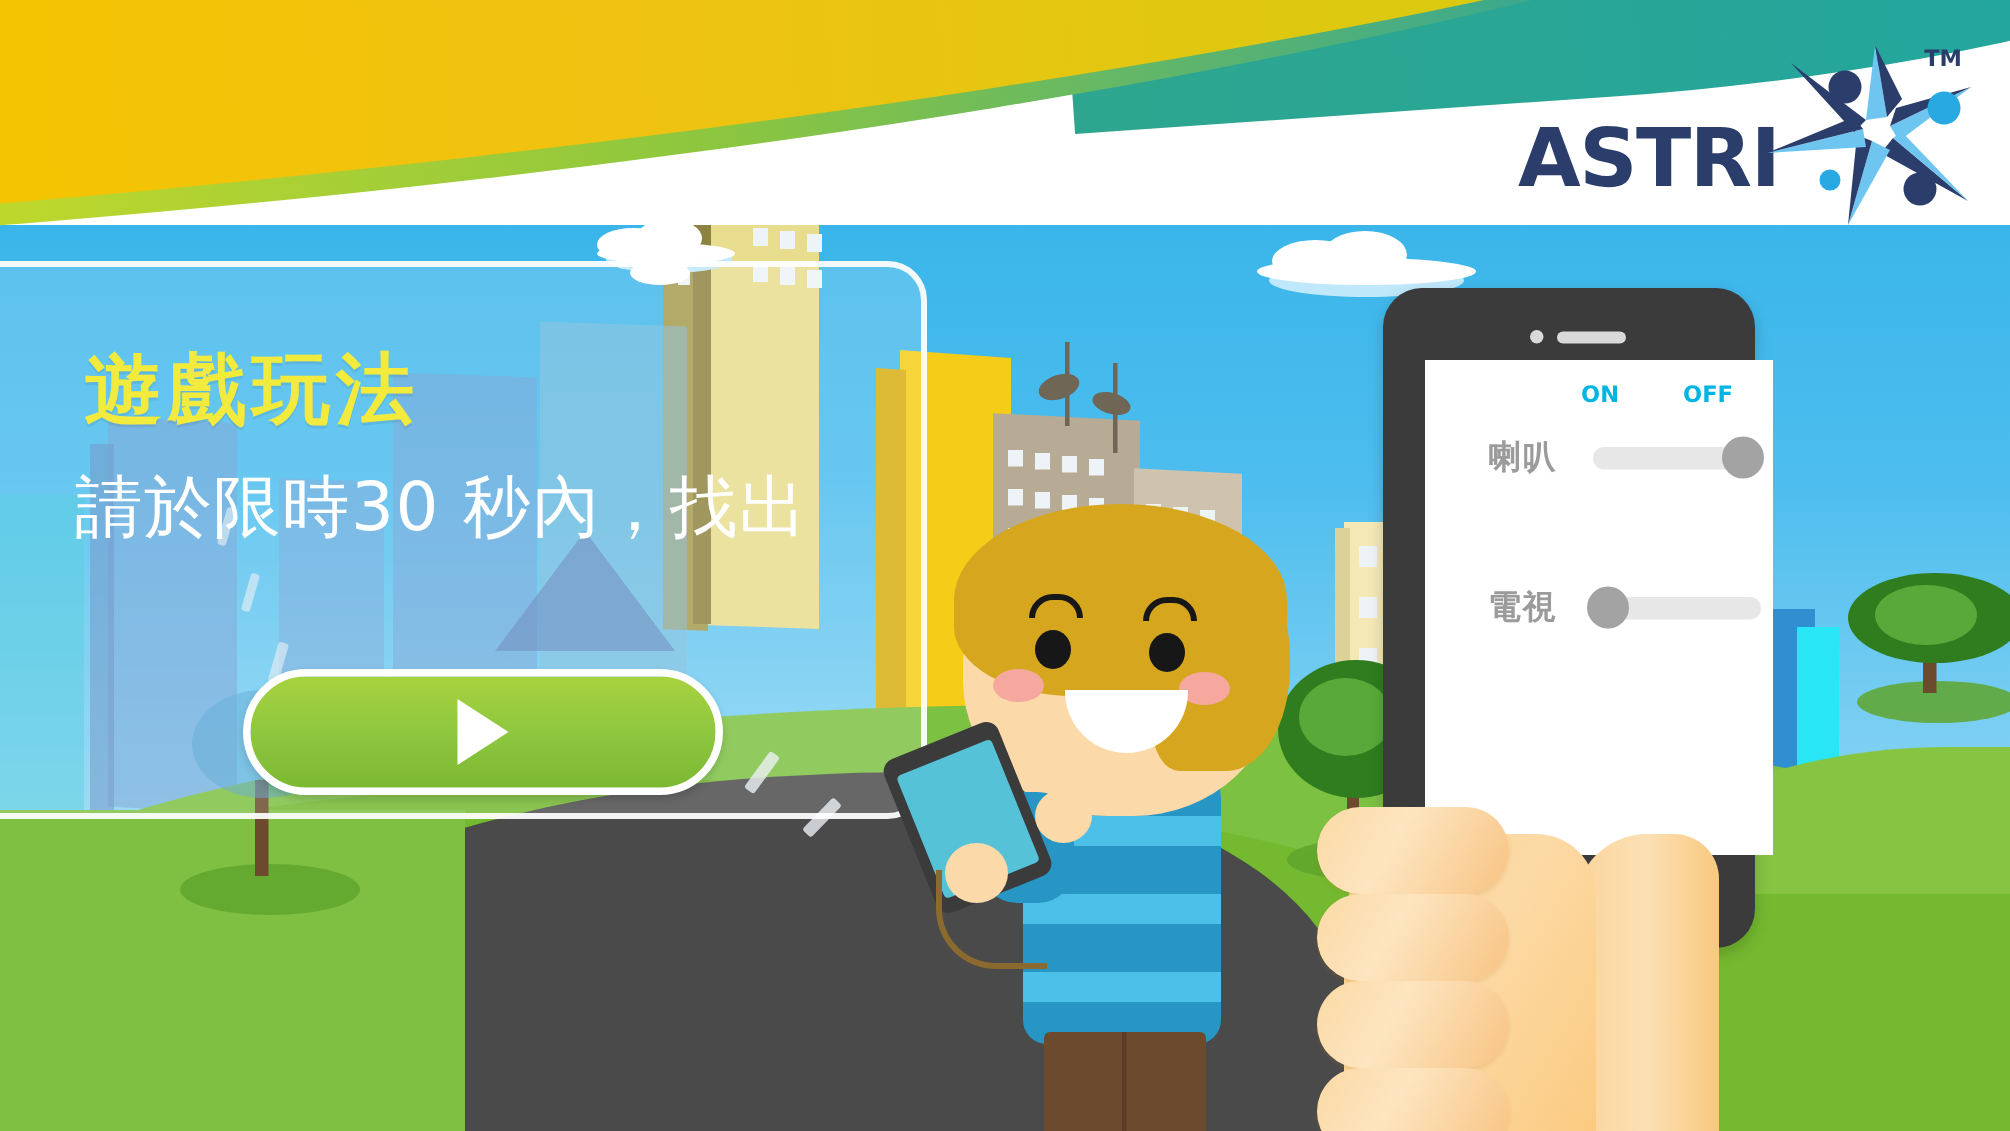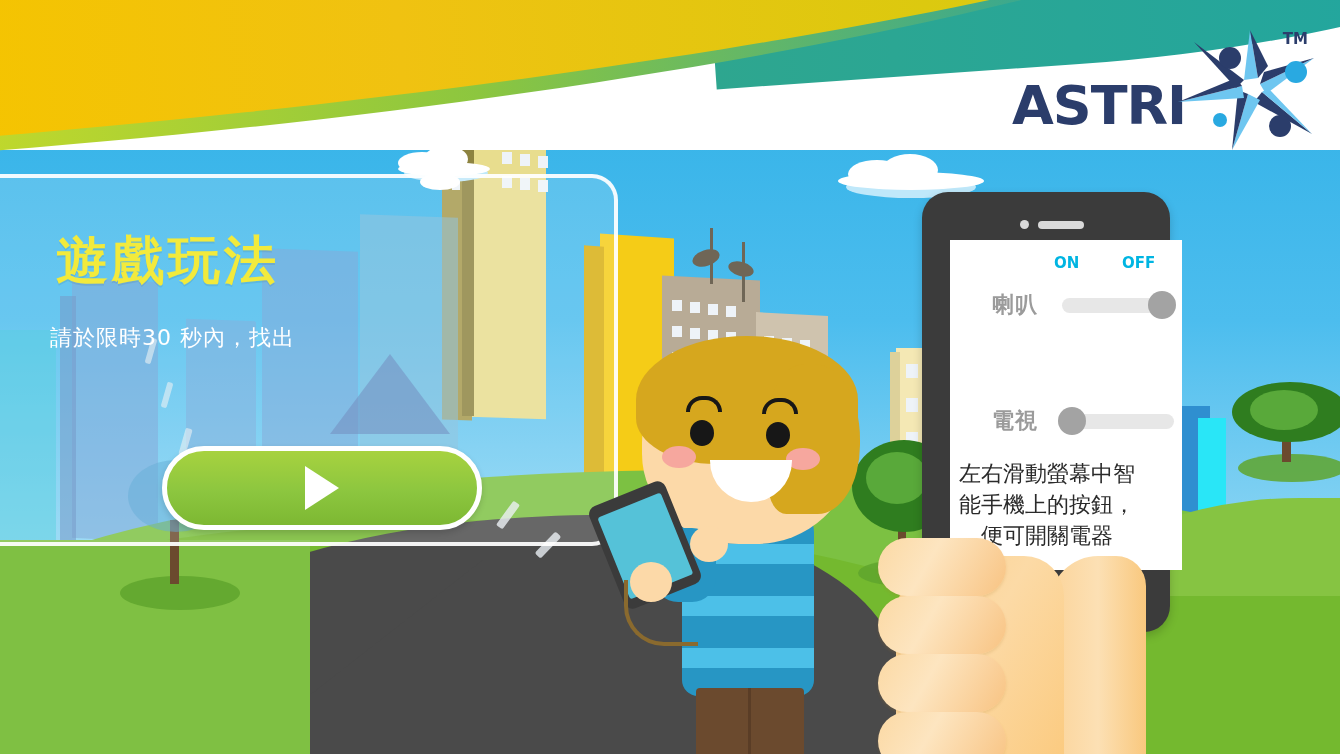--- a/index.html
+++ b/index.html
@@ -53,21 +53,21 @@
   .panel{position:absolute;left:-30px;top:174px;width:648px;height:372px;
          border:4px solid rgba(255,255,255,.92);
          border-left:none;
          border-radius:0 26px 26px 0;
          background:rgba(255,255,255,.16);
          box-sizing:border-box;}
   .panel-title{position:absolute;left:56px;top:234px;font-size:52px;color:#f2ea3c;
       letter-spacing:4px;font-weight:700;line-height:1;
       text-shadow:0 2px 0 rgba(0,0,0,.07);}
   .panel-sub{position:absolute;left:50px;top:316px;width:520px;color:#ffffff;
-      font-size:22px;line-height:44px;letter-spacing:1px;}
+      font-size:45px;line-height:44px;letter-spacing:1px;}
 
   
   .go-btn{position:absolute;left:162px;top:446px;width:320px;height:84px;
      border-radius:44px;border:5px solid #ffffff;box-sizing:border-box;
      background:linear-gradient(180deg,#a7d23f 0%,#8cc63f 55%,#7db832 100%);
      box-shadow:0 3px 6px rgba(0,0,0,.15);
      display:flex;align-items:center;justify-content:center;gap:16px;cursor:pointer;}
   .go-btn .go-txt{color:#fff;font-size:42px;font-weight:700;letter-spacing:4px;
      text-shadow:0 2px 2px rgba(0,0,0,.12);}
   .go-btn .tri{width:0;height:0;border-left:34px solid #ffffff;
@@ -386,27 +386,26 @@
         <span class="off">OFF</span>
       </div>
 
       <div class="dev-row" style="top:46px;">
         <span class="dev-label">喇叭</span>
         <span class="track"></span>
         <span class="knob right"></span>
       </div>
 
 
-      <div class="dev-row" style="top:162px;">
+      <div class="dev-row" style="top:146px;">
         <span class="dev-label">電視</span>
         <span class="track"></span>
         <span class="knob left"></span>
       </div>
 
-      <div class="phone-note">左右滑動螢幕中智能手機上的按鈕，便可開關電器</div>
     </div>
     <div class="phone-home"></div>
   </div>
 
   <div class="hand">
     <div class="thumb"></div>
     <div class="palm"></div>
     <div class="finger" style="top:68px;"></div>
     <div class="finger" style="top:126px;"></div>
     <div class="finger" style="top:184px;"></div>

